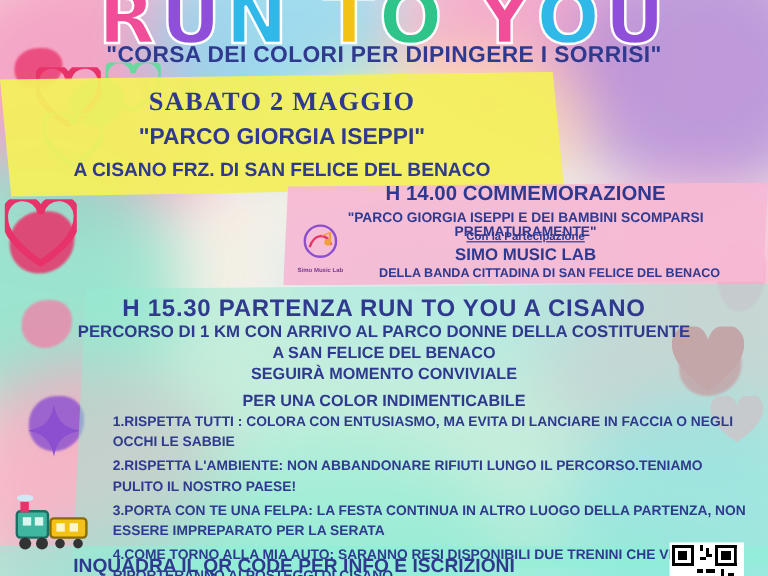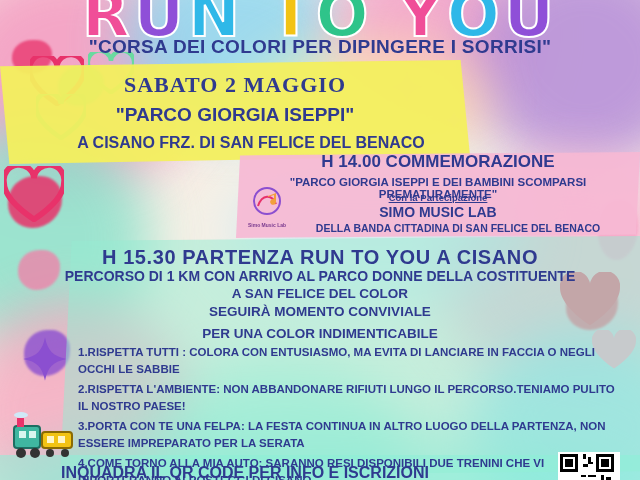--- a/index.html
+++ b/index.html
@@ -79,21 +79,21 @@
   .l-perc{top:268px;font-size:14px;}
   .l-sanfel{top:286px;font-size:13.5px;}
   .l-segue{top:304px;font-size:13.5px;}
 
   .l-color{top:326px;font-size:13.5px;}
 
   .rules{
     position:absolute;left:78px;top:344px;width:546px;color:#2f3a8f;
     font-size:11.5px;font-weight:bold;line-height:17px;text-align:left;
   }
-  .rules div{margin-bottom:3px;}
+  .rules div{margin-bottom:3px;margin-left:16px;}
 
   .l-qr{top:464px;font-size:16px;}
 
   
   .logo{
     position:absolute;left:240px;top:186px;width:54px;height:42px;
     text-align:center;
   }
   .logo-caption{font-size:5px;color:#7a3b8f;font-weight:bold;margin-top:-2px;}
 
@@ -165,40 +165,40 @@
 <div class="band band-bottom"></div>
 
 <div class="title">
   <span style="color:#f04e98">R</span><span style="color:#8f4fd8">U</span><span style="color:#2fb8e8">N</span>&nbsp;<span style="color:#f2c314">T</span><span style="color:#2fc48a">O</span>&nbsp;<span style="color:#f04e98">Y</span><span style="color:#2fb8e8">O</span><span style="color:#8f4fd8">U</span>
 </div>
 
 <div class="subtitle">"CORSA DEI COLORI PER DIPINGERE I SORRISI"</div>
 
 <div class="line l-sabato" style="width:470px;left:0">SABATO 2 MAGGIO</div>
 <div class="line l-parco" style="width:470px;left:0">"PARCO GIORGIA ISEPPI"</div>
-<div class="line l-cisano" style="width:470px;left:16px">A CISANO FRZ. DI SAN FELICE DEL BENACO</div>
+<div class="line l-cisano" style="width:470px;left:0">A CISANO FRZ. DI SAN FELICE DEL BENACO</div>
 
 <div class="line l-h14" style="width:404px;left:236px">H 14.00 COMMEMORAZIONE</div>
 <div class="line l-parco2" style="width:404px;left:236px">"PARCO GIORGIA ISEPPI E DEI BAMBINI SCOMPARSI PREMATURAMENTE"</div>
 <div class="line l-partec" style="width:404px;left:236px">Con la Partecipazione</div>
 <div class="line l-simo" style="width:404px;left:236px">SIMO MUSIC LAB</div>
 <div class="line l-banda" style="width:444px;left:236px">DELLA BANDA CITTADINA DI SAN FELICE DEL BENACO</div>
 
 <div class="logo">
   <svg width="46" height="34" viewBox="0 0 46 34">
     <circle cx="23" cy="15" r="13" fill="none" stroke="#8b4fd0" stroke-width="2"></circle>
     <path d="M14 20 C18 8 28 8 32 18" fill="none" stroke="#e8326a" stroke-width="2"></path>
     <path d="M24 10 l8 -3 v8 a3 3 0 1 1 -2 -2 v-4 l-6 2 z" fill="#f2a03c"></path>
   </svg>
   <div class="logo-caption">Simo Music Lab</div>
 </div>
 
 <div class="line l-h1530">H 15.30    PARTENZA RUN TO YOU A CISANO</div>
 <div class="line l-perc">PERCORSO DI 1 KM CON ARRIVO AL PARCO DONNE DELLA COSTITUENTE</div>
-<div class="line l-sanfel">A SAN FELICE DEL COLOR</div>
+<div class="line l-sanfel">A SAN FELICE DEL BENACO</div>
 <div class="line l-segue">SEGUIRÀ MOMENTO CONVIVIALE</div>
 
 <div class="line l-color">PER UNA COLOR INDIMENTICABILE</div>
 
 <div class="rules">
   <div>1.RISPETTA TUTTI : COLORA CON ENTUSIASMO, MA EVITA DI LANCIARE IN FACCIA O NEGLI OCCHI LE SABBIE</div>
   <div>2.RISPETTA L'AMBIENTE: NON ABBANDONARE RIFIUTI LUNGO IL PERCORSO.TENIAMO PULITO IL NOSTRO PAESE!</div>
   <div>3.PORTA CON TE UNA FELPA: LA FESTA CONTINUA IN ALTRO LUOGO DELLA PARTENZA, NON ESSERE IMPREPARATO PER LA SERATA</div>
   <div>4.COME TORNO ALLA MIA AUTO: SARANNO RESI DISPONIBILI DUE TRENINI CHE VI RIPORTERANNO AI POSTEGGI DI CISANO</div>
 </div>

